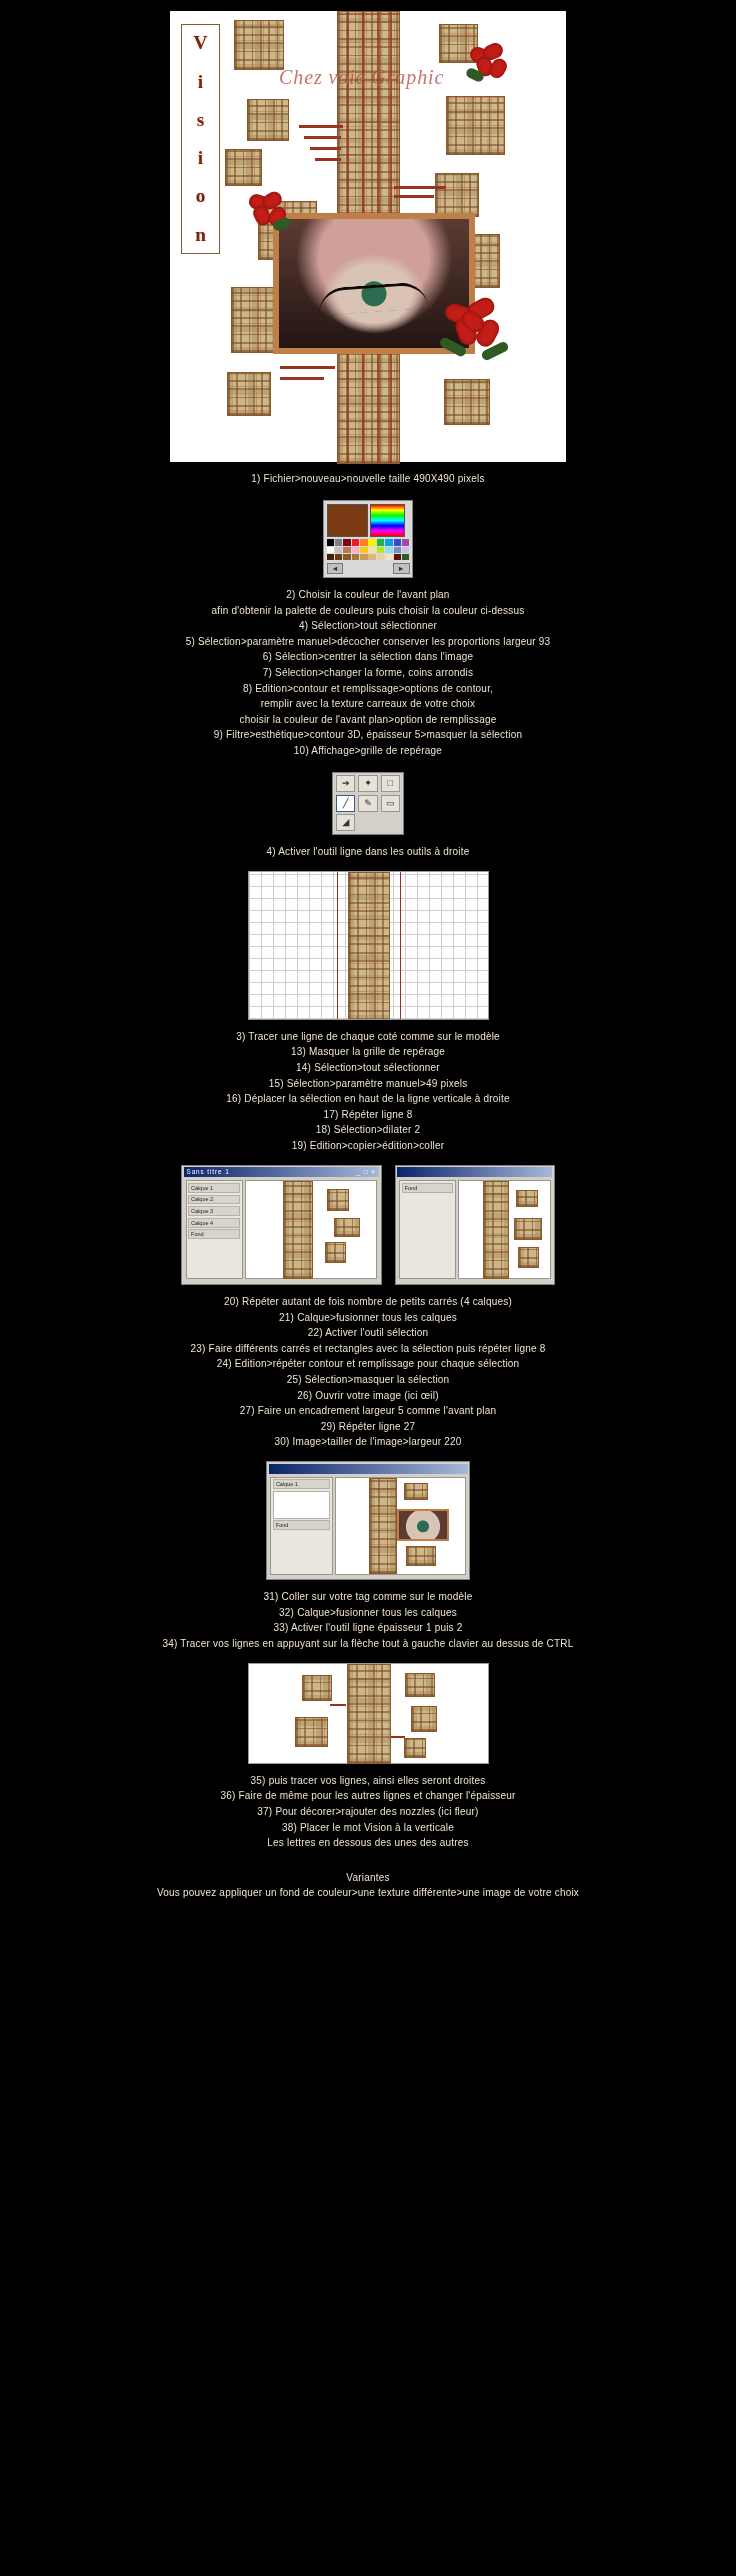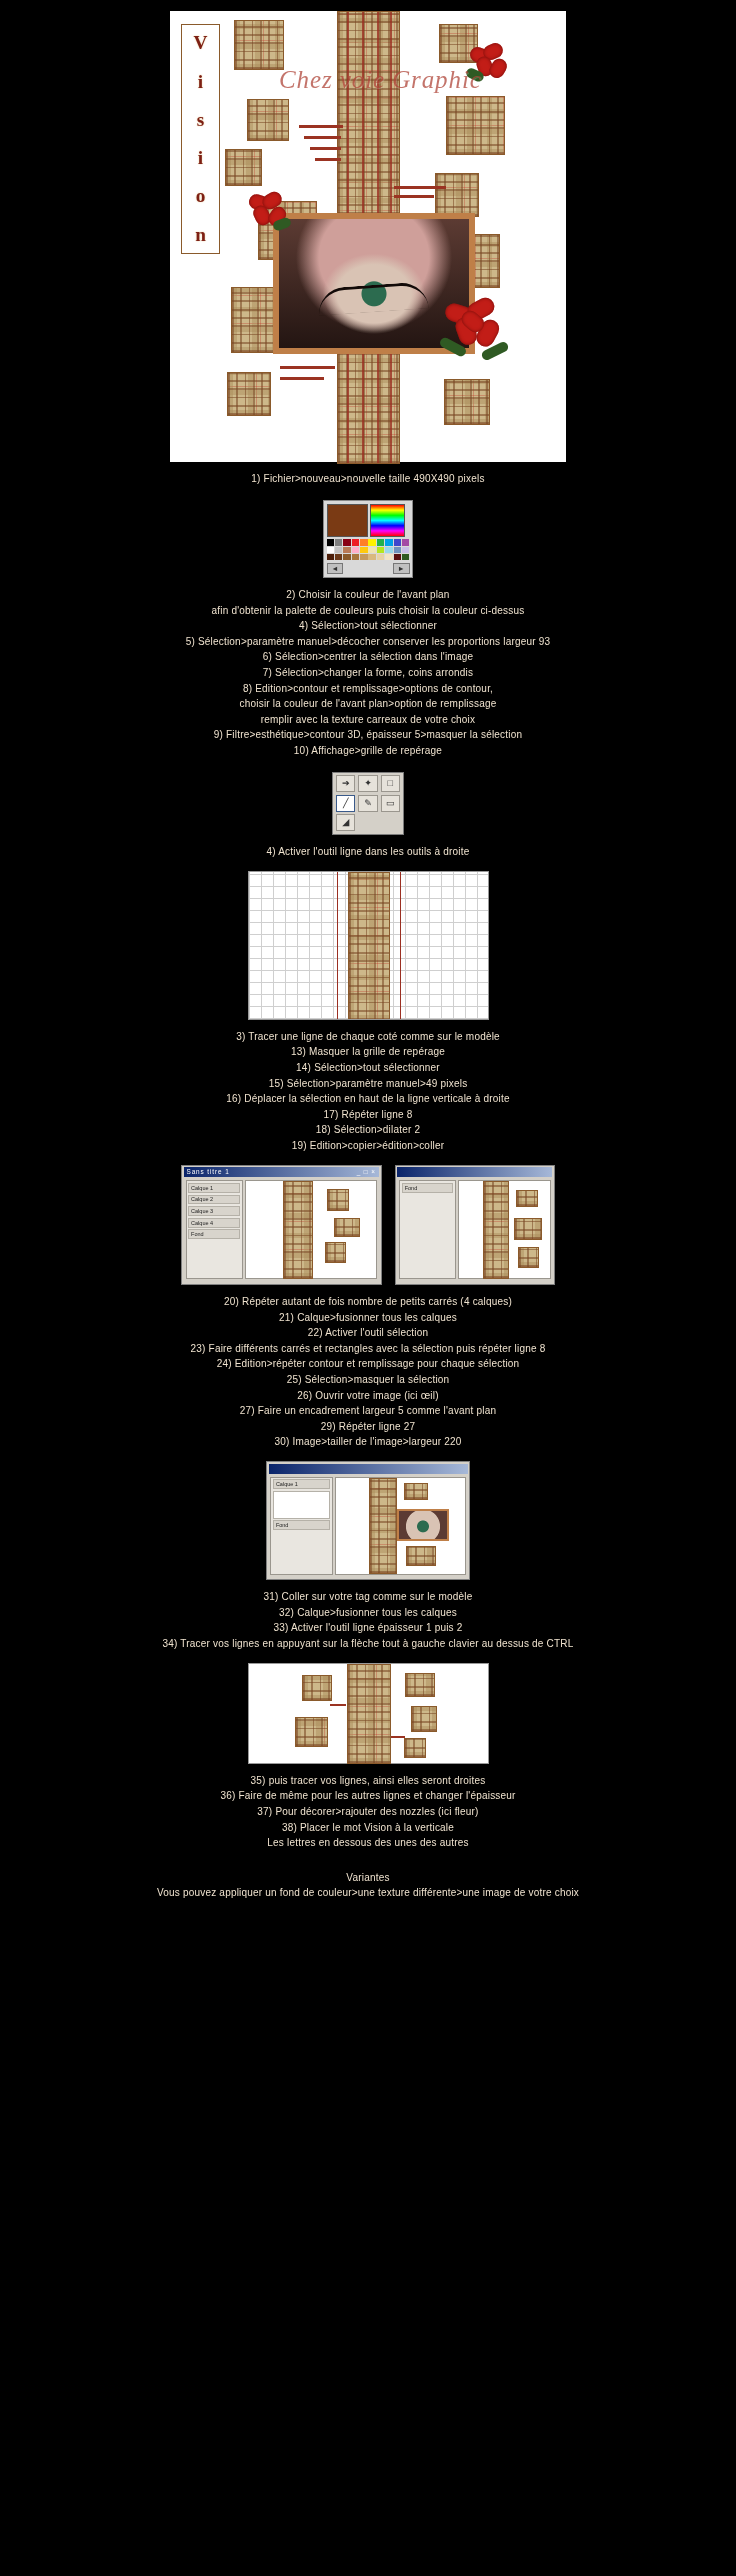--- a/index.html
+++ b/index.html
@@ -100,21 +100,21 @@
     box-sizing:border-box;
   }
   .vision span{
     font-family:"Liberation Serif", serif;
     font-size:19.3px; color:#7d1f14; font-weight:bold;
     text-shadow:0 0 1.8px #e8cf9d;
   }
   .wm{
     position:absolute; left:109px; top:55px;
     font-family:"Liberation Serif", serif;
-    font-size:25px; font-style:italic; color:#b0463a; opacity:.75;
+    font-size:20px; font-style:italic; color:#b0463a; opacity:.75;
     letter-spacing:0.9px;
     text-shadow:0.9px 0.9px 0 rgba(255,255,255,.25);
   }
 
   
   .palette{
     width:83px; margin:13px auto 0 auto; background:#d9d9d9;
     border:0.9px solid #888; padding:2.8px;
   }
   .palette .top{ display:flex; gap:2.8px; }
@@ -293,22 +293,22 @@
   </div>
 
   <div class="steps block">
     <div>2) Choisir la couleur de l'avant plan</div>
     <div>afin d'obtenir la palette de couleurs puis choisir la couleur ci-dessus</div>
     <div>4) Sélection&gt;tout sélectionner</div>
     <div>5) Sélection&gt;paramètre manuel&gt;décocher conserver les proportions largeur 93</div>
     <div>6) Sélection&gt;centrer la sélection dans l'image</div>
     <div>7) Sélection&gt;changer la forme, coins arrondis</div>
     <div>8) Edition&gt;contour et remplissage&gt;options de contour,</div>
+    <div>remplir avec la  texture carreaux de votre choix</div>
     <div>choisir la couleur de l'avant plan&gt;option de remplissage</div>
-    <div>remplir avec la  texture carreaux de votre choix</div>
     <div>9) Filtre&gt;esthétique&gt;contour 3D, épaisseur 5&gt;masquer la sélection</div>
     <div>10) Affichage&gt;grille de repérage</div>
   </div>
 
   <div class="tools">
     <i>➔</i>
     <i>✦</i>
     <i>□</i>
     <i class="sel">╱</i>
     <i>✎</i>

